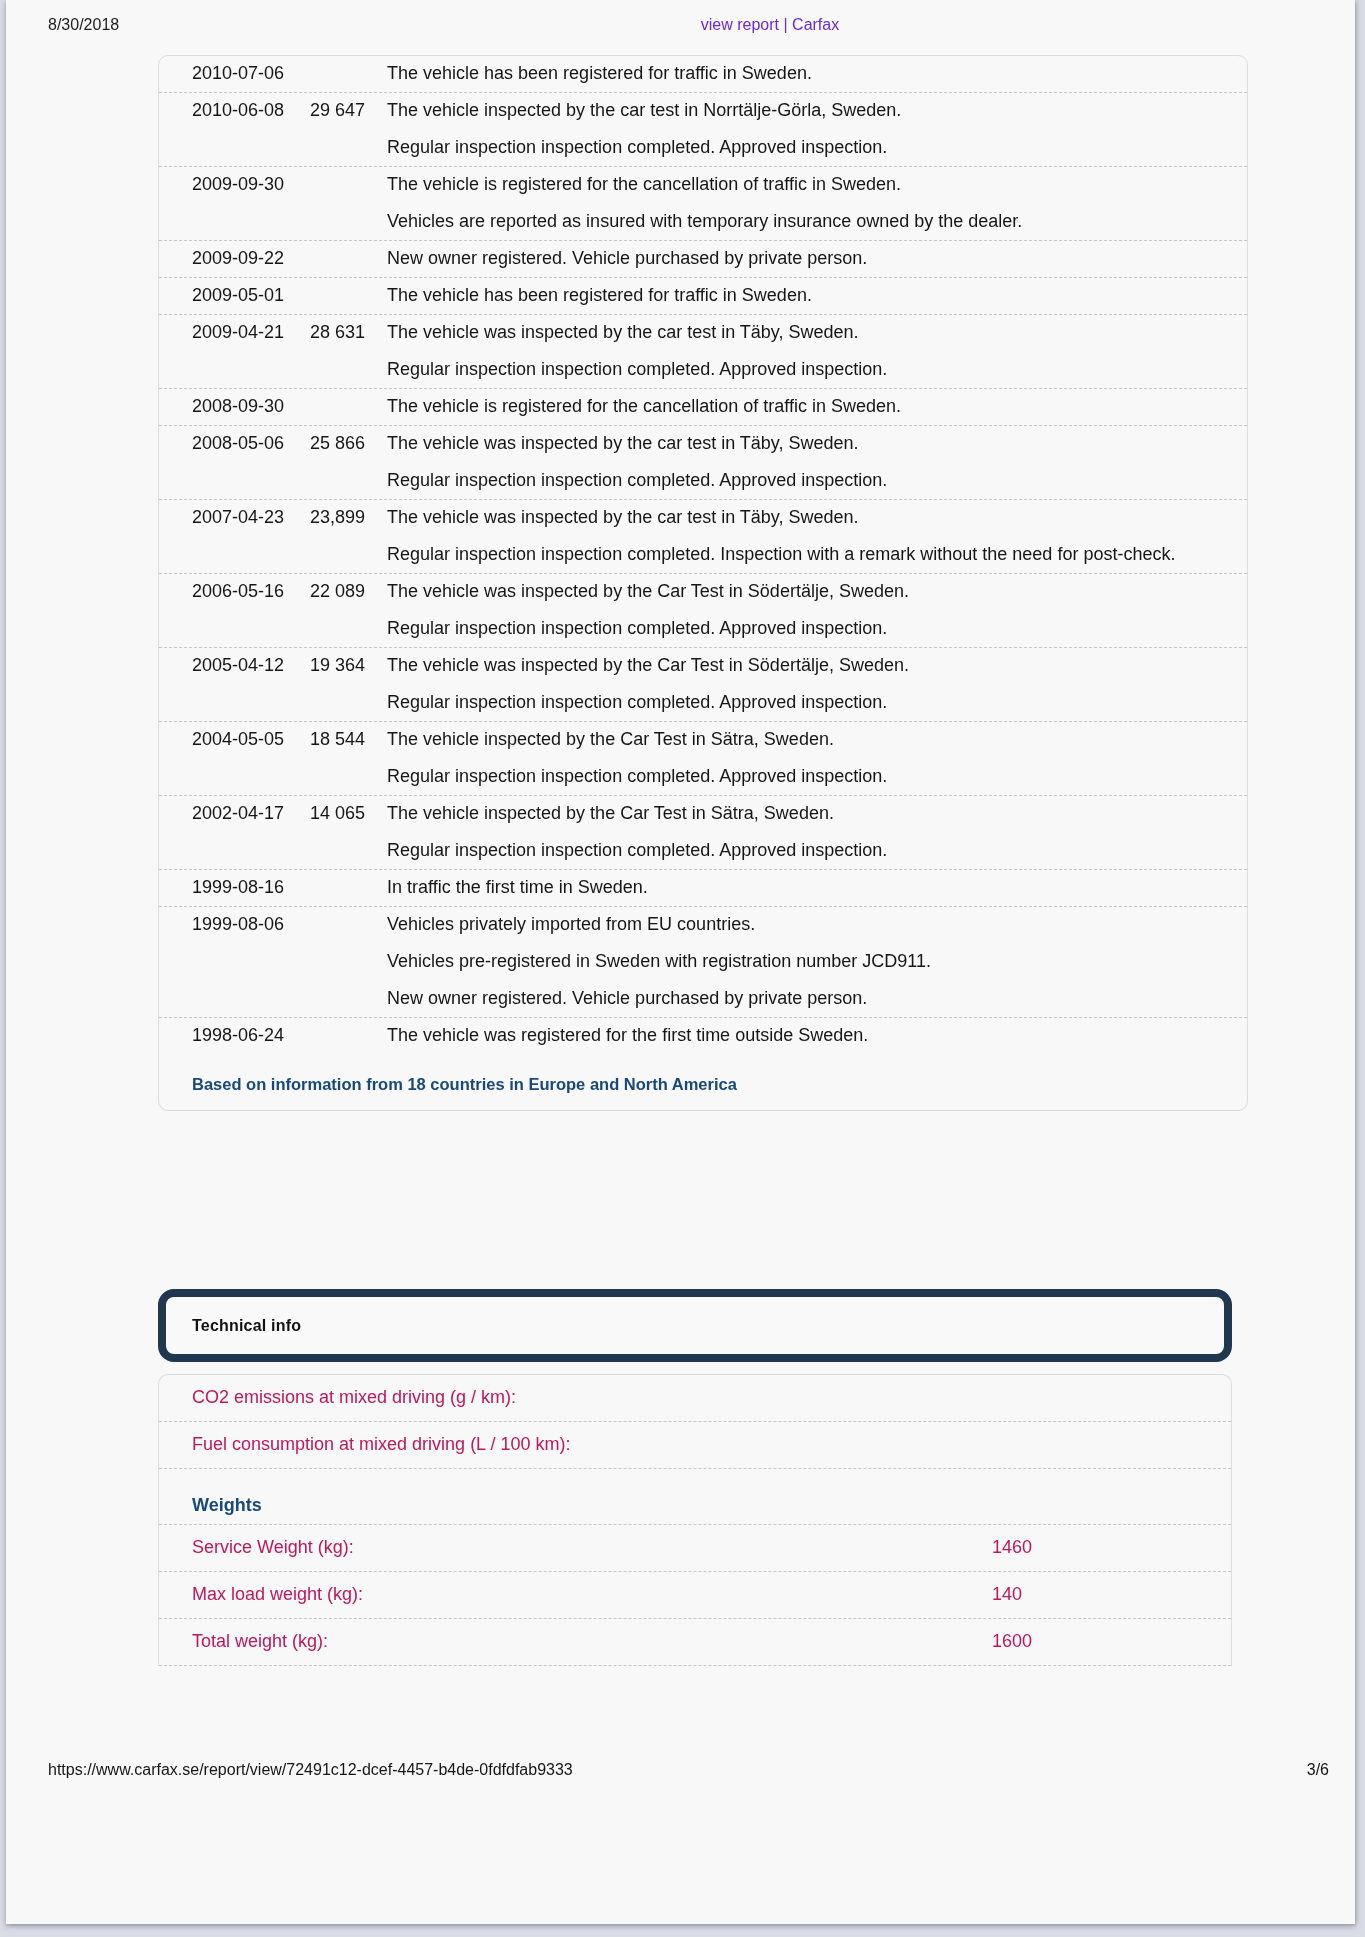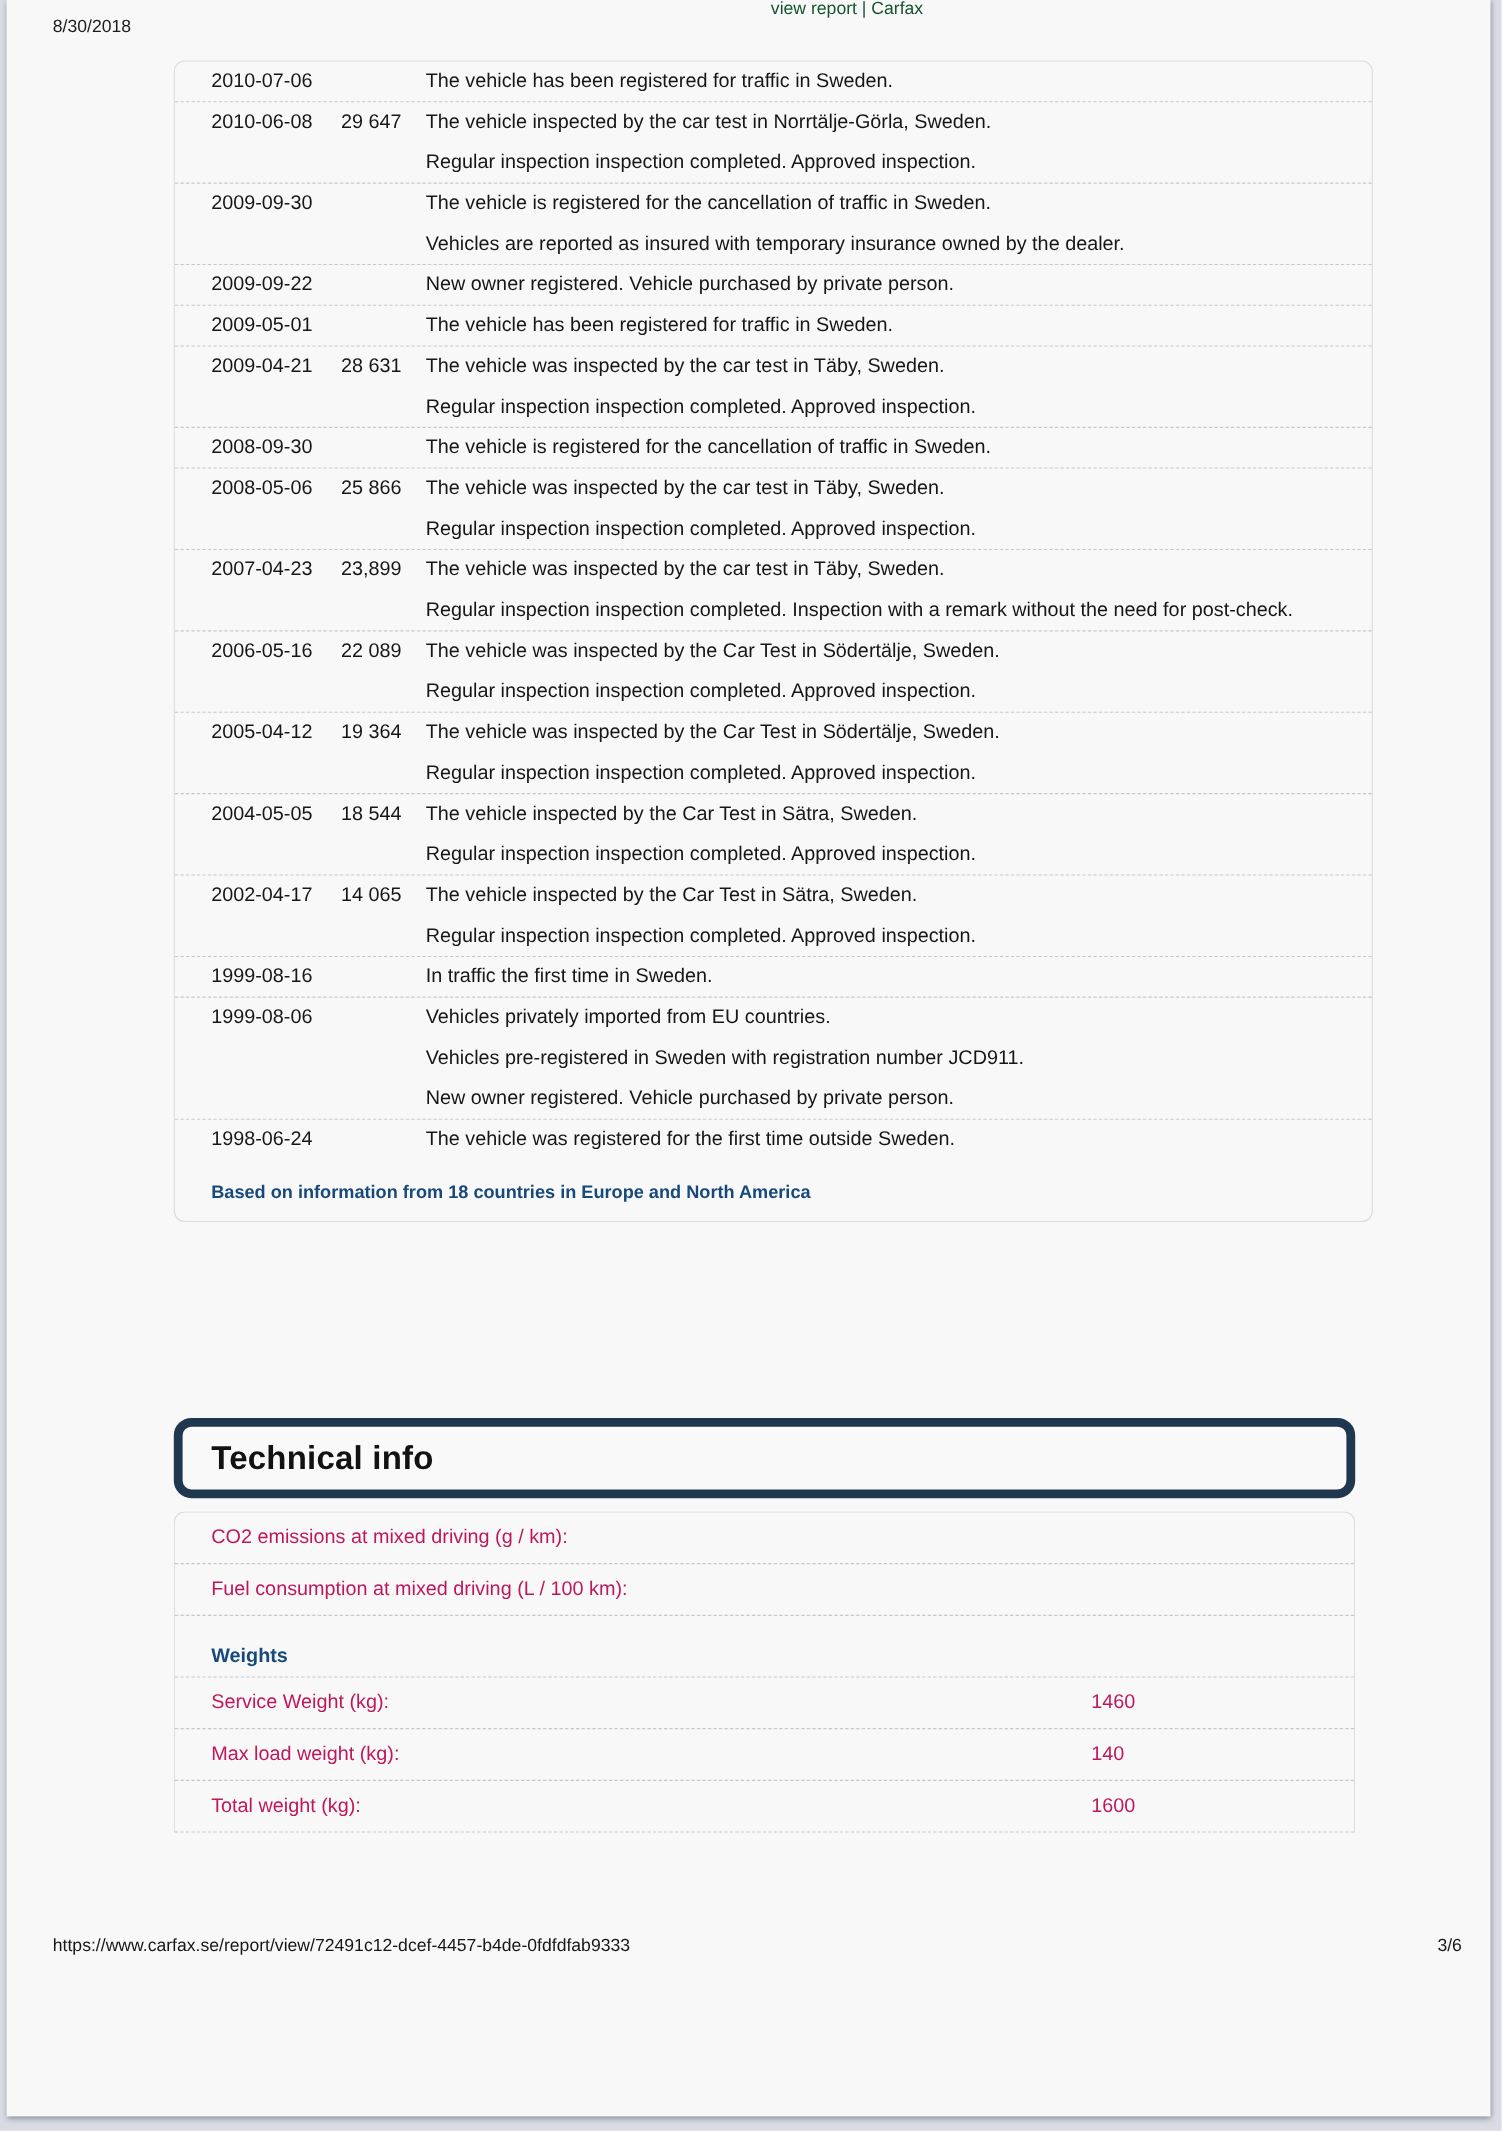--- a/index.html
+++ b/index.html
@@ -10,22 +10,22 @@
     color:#1a1a1a;
     -webkit-font-smoothing:antialiased;
   }
   .page{
     position:absolute;left:6px;top:0;width:1349px;height:1924px;
     background:#f8f8f9;
     box-shadow:0 2px 5px rgba(80,85,100,.5), 2px 0 3px rgba(80,85,100,.15);
   }
   
   .header-date{position:absolute;left:42px;top:16px;font-size:16px;color:#1c1c1c;}
-  .report-title{position:absolute;left:764px;top:0;transform:translateX(-50%);
-    font-size:16px;color:#14532d;white-space:nowrap;}
+  .report-title{position:absolute;left:764px;top:16px;transform:translateX(-50%);
+    font-size:16px;color:#6d28d9;white-space:nowrap;}
   .footer-url{position:absolute;left:42px;top:1761px;font-size:16px;color:#161616;}
   .page-indicator{position:absolute;right:26px;top:1761px;font-size:16px;color:#161616;text-align:right;}
   
   .history{
     position:absolute;left:152px;top:55px;width:1090px;
     border:1px solid #dcdcdc;border-radius:10px;box-sizing:border-box;
   }
   .h-row{
     display:flex;padding:7px 28px 8px 33px;border-bottom:1px dashed #c7c7c7;
     font-size:18px;line-height:21px;color:#161616;
@@ -39,21 +39,21 @@
   .h-footnote{
     padding:20px 28px 16px 33px;font-weight:bold;font-size:16.5px;color:#17497a;
     line-height:20px;
   }
   
   .tech-box{
     position:absolute;left:152px;top:1289px;width:1074px;height:73px;
     border:8px solid #20384f;border-radius:16px;background:#f9f9fa;
     box-sizing:border-box;display:flex;align-items:center;padding-left:26px;
   }
-  .tech-title{font-size:30px;font-weight:bold;color:#121212;letter-spacing:.2px;}
+  .tech-title{font-size:16px;font-weight:bold;color:#121212;letter-spacing:.2px;}
   .tech{
     position:absolute;left:152px;top:1374px;width:1074px;
     border:1px solid #dcdcdc;border-bottom:none;border-radius:10px 10px 0 0;
     box-sizing:border-box;
   }
   .t-heading{
     padding:10px 28px 8px 33px;border-bottom:1px dashed #c7c7c7;
     font-weight:bold;font-size:18px;line-height:21px;color:#17497a;
   }
   .t-section + .t-section .t-heading{padding-top:26px;}

